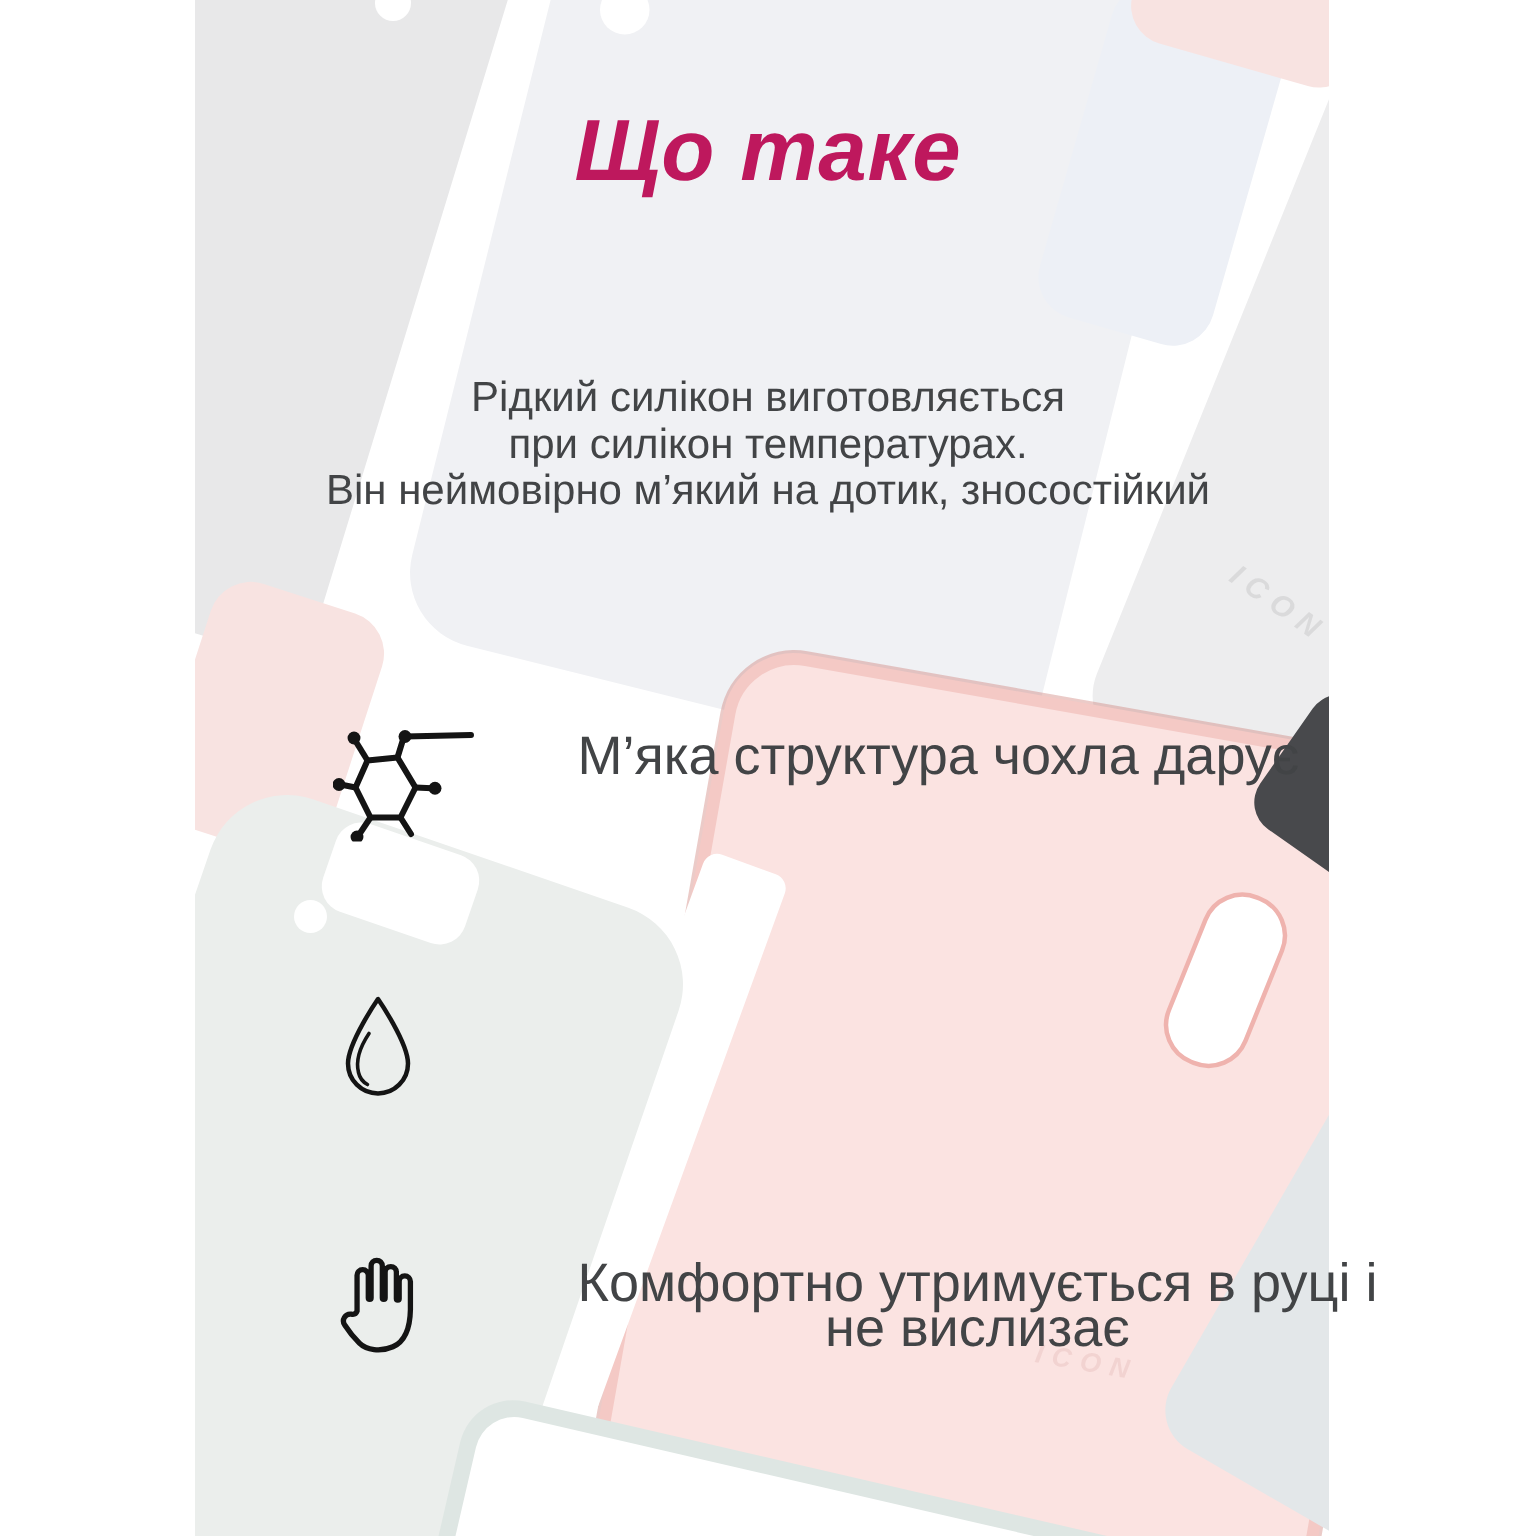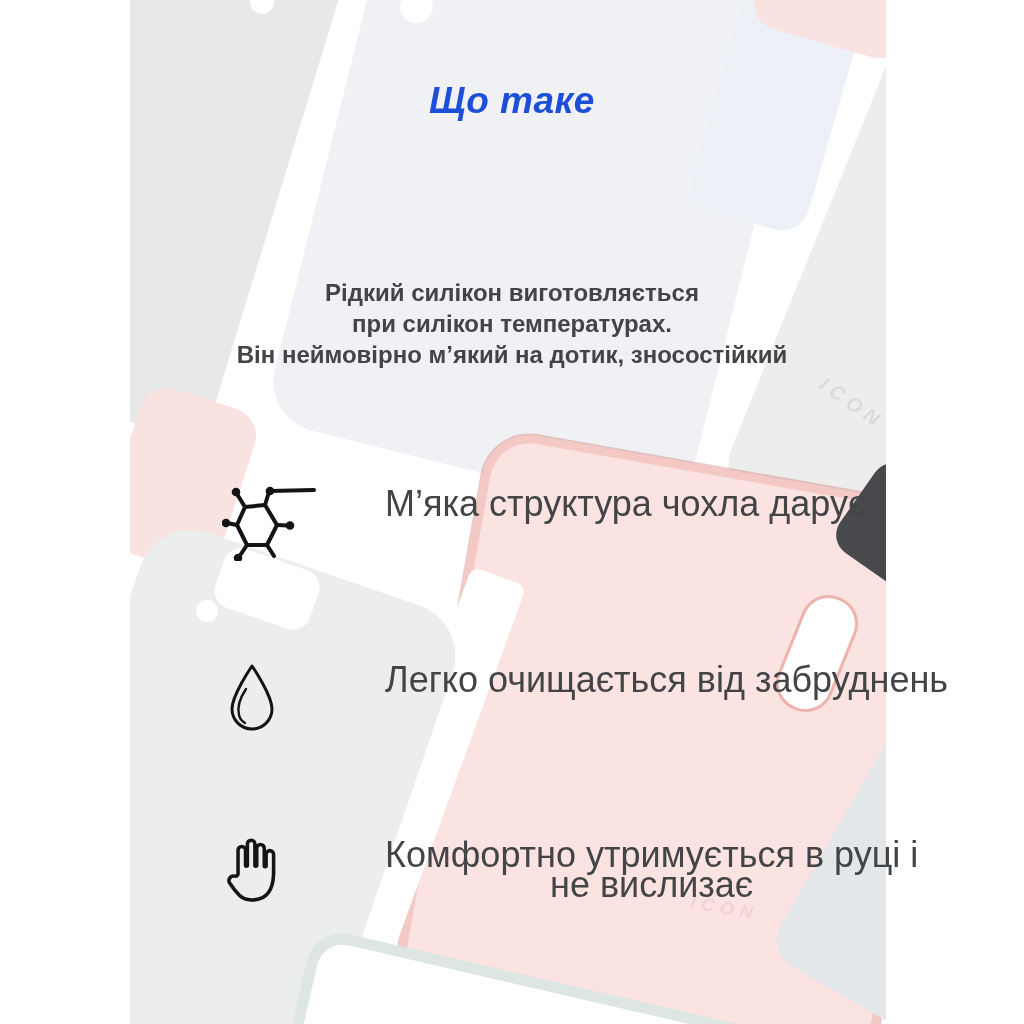--- a/index.html
+++ b/index.html
@@ -27,24 +27,24 @@
   .case-h{left:715px;top:485px;width:140px;height:105px;background:#48494c;transform:rotate(35deg);border-radius:22px;}
   .case-i{left:730px;top:600px;width:200px;height:430px;background:#e3e7e9;transform:rotate(30deg);border-radius:30px;}
   .case-j{left:160px;top:985px;width:540px;height:160px;background:#dee6e3;transform:rotate(13deg);border-radius:36px;}
   .case-j-inner{position:absolute;inset:11px;background:#fff;border-radius:26px;}
   .wm{position:absolute;font-style:italic;font-weight:bold;letter-spacing:6px;font-size:20px;}
   .wm-e{left:685px;top:392px;transform:rotate(35deg);color:rgba(60,60,60,.10);}
   .wm-g{left:560px;top:898px;transform:rotate(10deg);color:rgba(150,60,55,.09);font-size:18px;}
   
   .content{position:absolute;inset:0;z-index:5;}
   .title{position:absolute;left:0;right:0;top:76px;margin:0;text-align:center;
-         font-size:37px;line-height:50px;font-weight:800;font-style:italic;color:#1d4ed8;letter-spacing:.5px;}
+         font-size:58px;line-height:50px;font-weight:800;font-style:italic;color:#be185d;letter-spacing:.5px;}
   .title span{display:block;}
   .intro{position:absolute;left:0;right:0;top:249px;text-align:center;
-         font-size:24px;line-height:31px;font-weight:700;color:#424446;margin-top:28px;}
+         font-size:28px;line-height:31px;font-weight:400;color:#424446;}
   .f-text{position:absolute;left:385px;font-size:36px;line-height:30px;font-weight:500;color:#424446;}
   .ft-1{top:489px;} .ft-2{top:665px;} .ft-3{top:840px;text-align:center;}
   .f-icon{position:absolute;}
   .ic-1{left:222px;top:483px;} .ic-2{left:227px;top:663px;} .ic-3{left:224px;top:836px;}
 </style>
 </head>
 <body>
 
 <div class="page">
 
@@ -111,21 +111,20 @@
 
     <div class="f-icon ic-2">
       <svg width="50" height="70" viewBox="0 0 50 70">
         <g fill="none" stroke="#141414" stroke-linecap="round" stroke-linejoin="round">
           <path stroke-width="3" d="M25,3 C25,3 5,32 5,46 a20,20 0 0 0 40,0 C45,32 25,3 25,3 Z"></path>
           <path stroke-width="2.4" d="M19,26 C13,35 10,44 12,52 a12,12 0 0 0 6,8"></path>
         </g>
       </svg>
     </div>
     <div class="f-text ft-2">
-      <div>Легко очищається від забруднень</div>
     </div>
 
     <div class="f-icon ic-3">
       <svg width="52" height="69" viewBox="0 0 50 65">
         <path fill="none" stroke="#141414" stroke-width="3.4" stroke-linecap="round" stroke-linejoin="round" d="M13.5,36 V13 a3.6,3.6 0 0 1 7.2,0 V27.5
              a0.9,0.9 0 0 0 1.8,0 V7 a3.6,3.6 0 0 1 7.2,0 V27.5
              a0.9,0.9 0 0 0 1.8,0 V11 a3.6,3.6 0 0 1 7.2,0 V28
              a0.9,0.9 0 0 0 1.8,0 V17 a3.6,3.6 0 0 1 7.2,0 V35
              C47.5,46 45,55 36.5,58.8 C28.5,62.3 19.5,61 15,56.5
              C11.5,53 8,48.5 5.6,44.8 a4.4,4.4 0 0 1 4.2,-6.9

